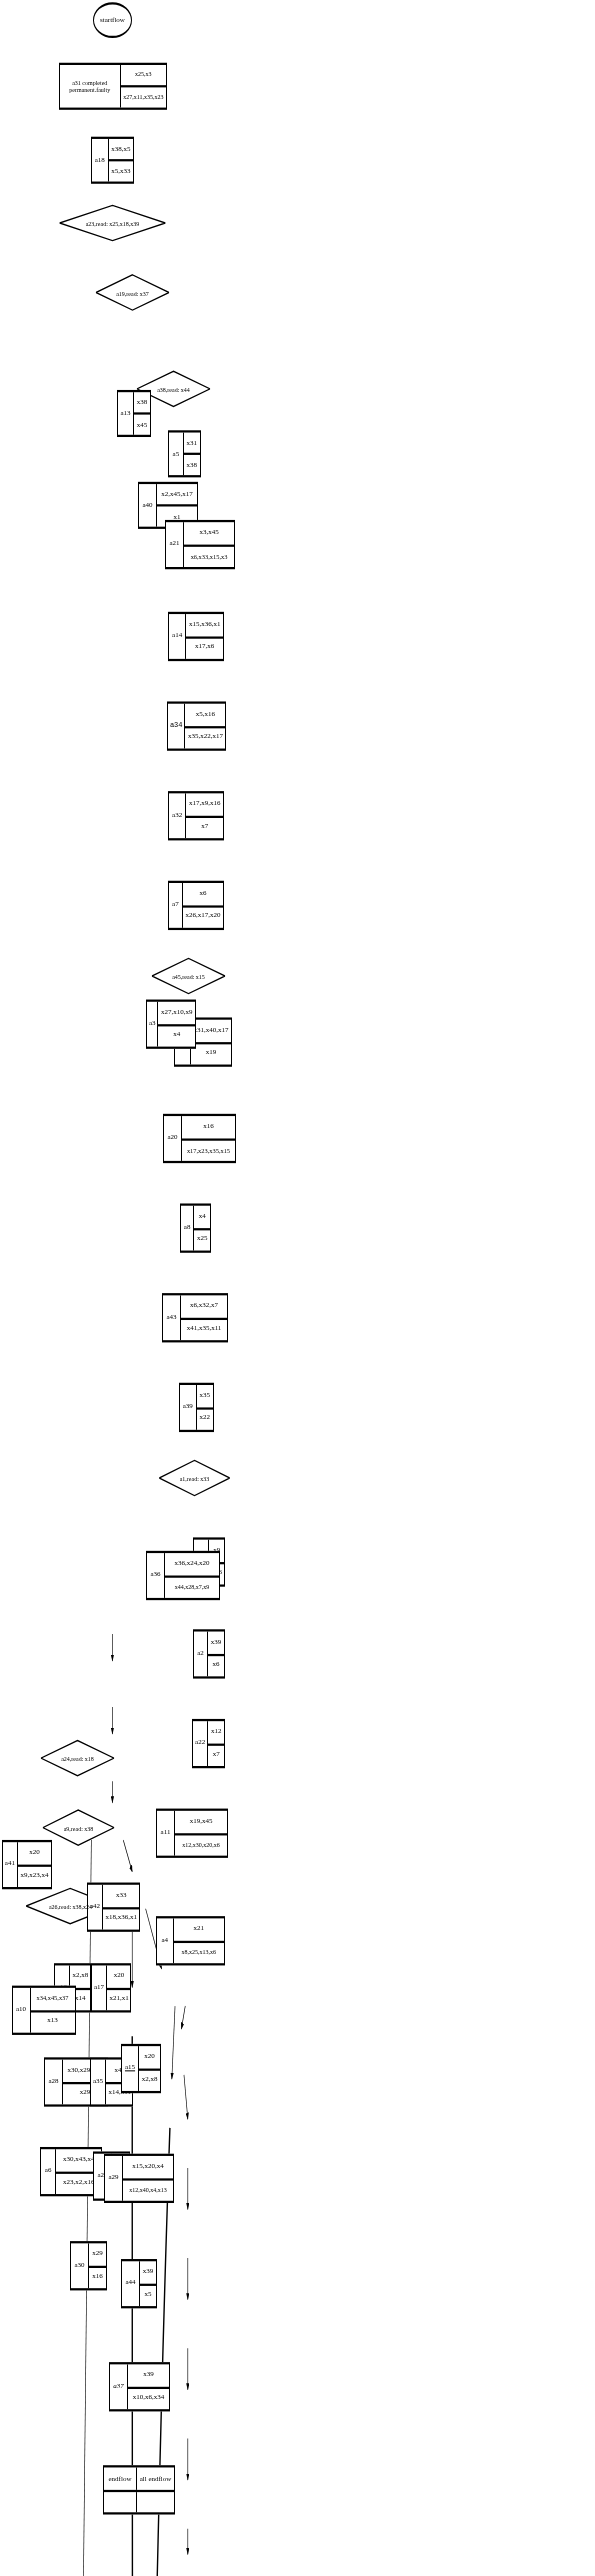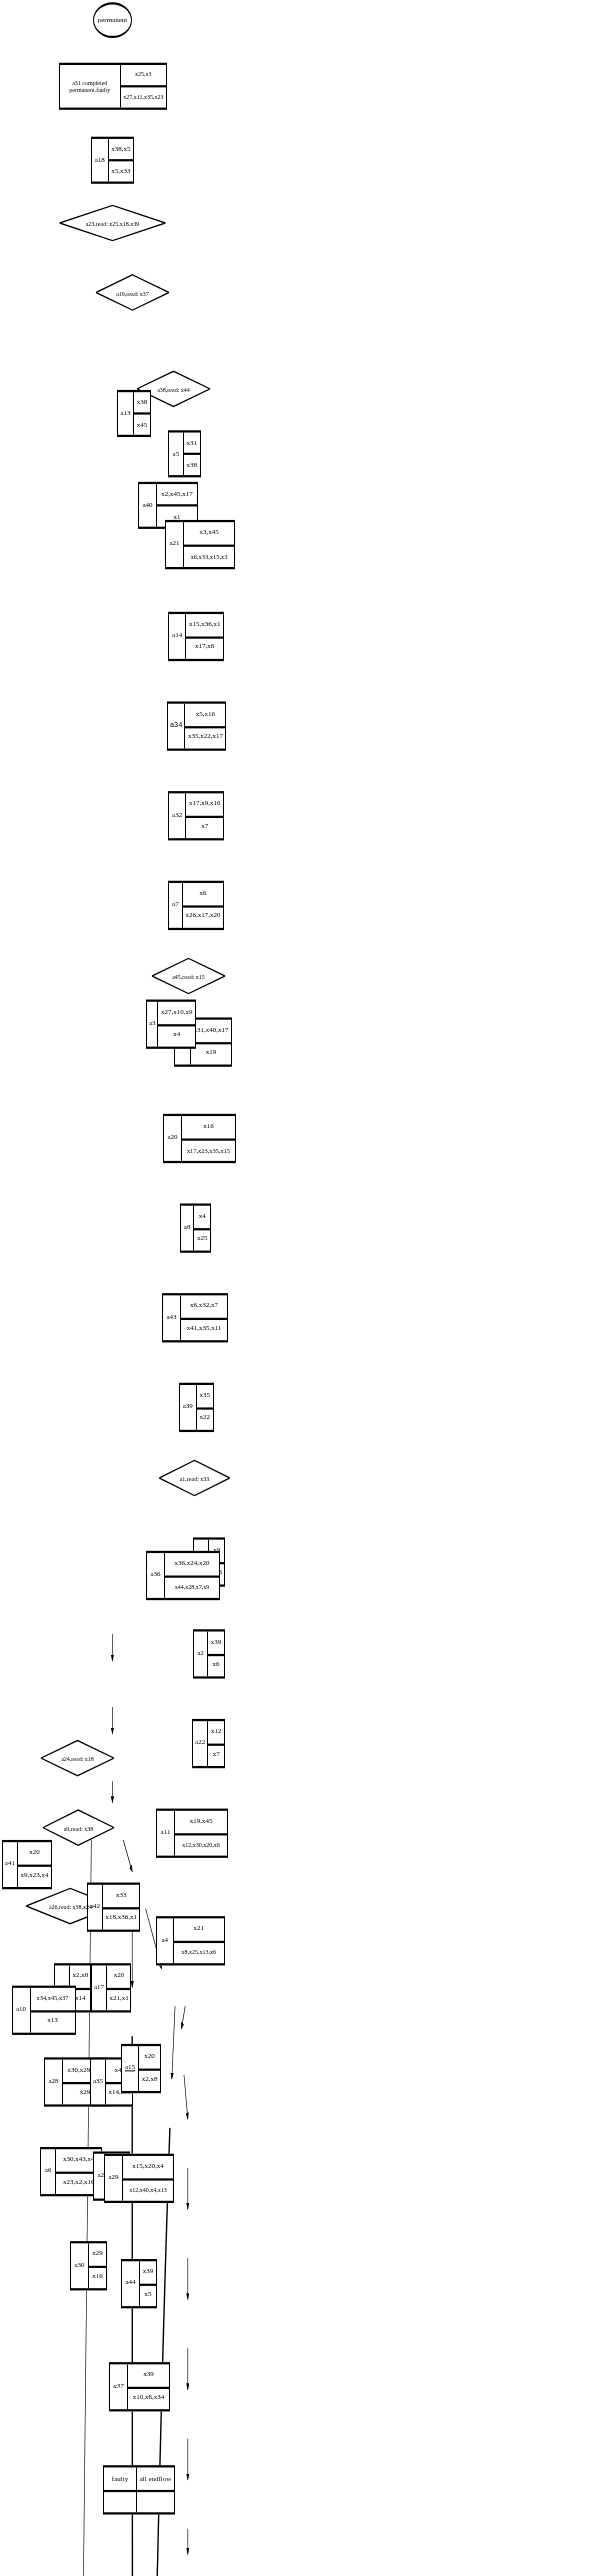--- a/index.html
+++ b/index.html
@@ -104,21 +104,21 @@
     <g fill="none" stroke="#000" stroke-width="1" marker-end="url(#ah)">
       <path d="M218,1477 L218,1505"></path>
       <path d="M218,1539 L218,1578"></path>
       <path d="M218,1612 L218,1650"></path>
       <path d="M218,1684 L218,1722"></path>
     </g>
   </svg>
 
   <div class="node ellipse" style="left:93px;top:0.6px;width:39px;height:16px;">
     <span style="display: flex;">
-          <span style="display: inline-block; transform: scaleY(0.446207); transform-origin: center center;">permanent</span>
+          <span style="display: inline-block; transform: scaleY(0.446207); transform-origin: center center;">startflow</span>
         </span>
   </div>
 
   <div class="node rec" style="left:59px;top:28px;width:108px;height:21px;">
     <div class="lcell" style="width: 68px; font-size: 6px; display: flex;">
           <span style="display: inline-block; transform: scaleY(0.446207); transform-origin: center center;">a31  completed permanent.faulty</span>
         </div>
     <div class="rcol">
       <div class="rcell top" style="font-size: 6px; display: flex;">
             <span style="display: inline-block; transform: scaleY(0.446207); transform-origin: center center;">x25,x3</span>
@@ -687,21 +687,21 @@
           </div>
       <div class="rcell" style="display: flex;">
             <span style="display: inline-block; transform: scaleY(0.446207); transform-origin: center center;">x10,x6,x34</span>
           </div>
     </div>
   </div>
 
   <div class="node rec2" style="left:103px;top:1100px;width:72px;height:22px;">
     <div class="r1">
       <div class="c l" style="width: 33px; display: flex;">
-            <span style="display: inline-block; transform: scaleY(0.446207); transform-origin: center center;">faulty</span>
+            <span style="display: inline-block; transform: scaleY(0.446207); transform-origin: center center;">endflow</span>
           </div>
       <div class="c" style="flex: 1 1 0%; display: flex;">
             <span style="display: inline-block; transform: scaleY(0.446207); transform-origin: center center;">all endflow</span>
           </div>
     </div>
     <div class="r2">
       <div class="c l" style="width: 33px; display: flex;">
             <span style="display: inline-block; transform: scaleY(0.446207); transform-origin: center center;"></span>
           </div>
       <div class="c" style="flex: 1 1 0%; display: flex;">

